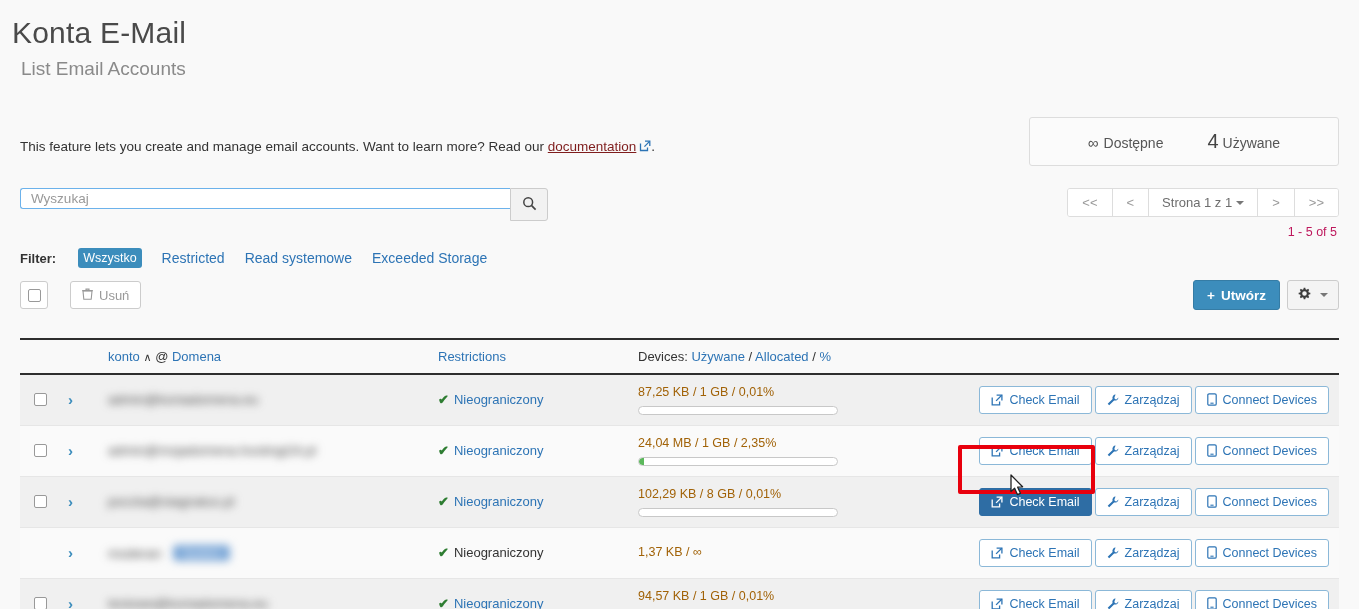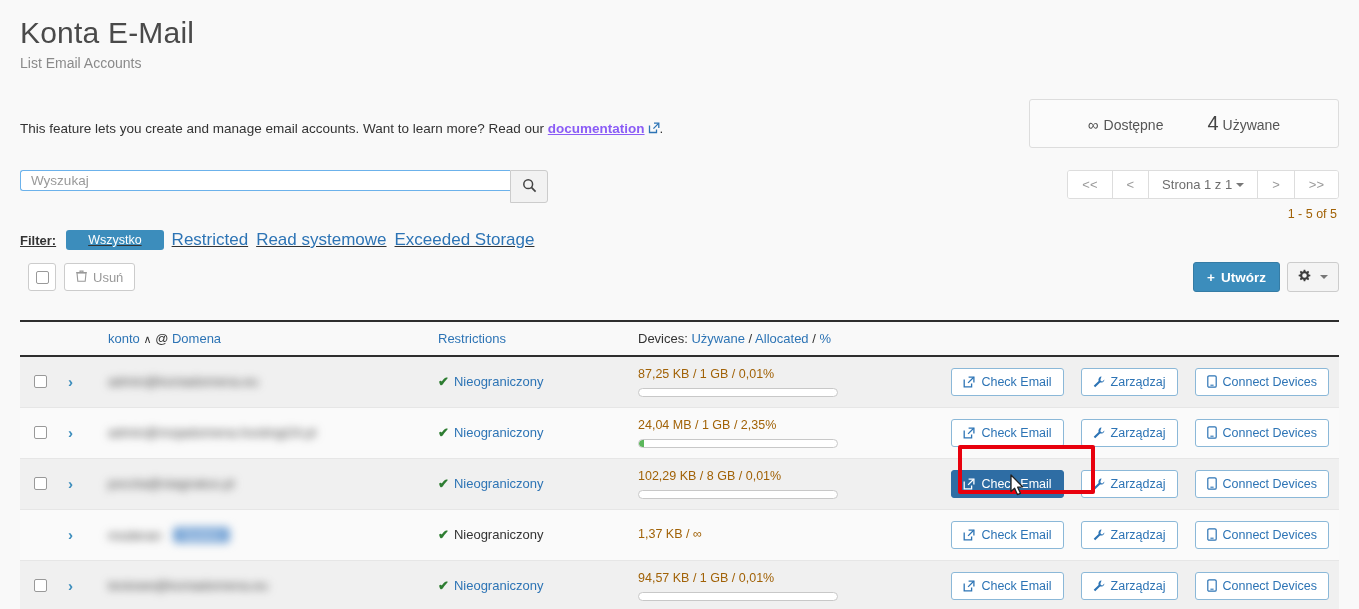--- a/index.html
+++ b/index.html
@@ -9,46 +9,45 @@
     height: 609px;
     background: #f9f9f9;
     font-family: "Liberation Sans", sans-serif;
     font-size: 13px;
     color: #333;
     overflow: hidden;
     position: relative;
   }
 
   
-  .page-head { padding: 16px 20px 0 20px; }
+  .page-head { padding: 16px 20px 0 12px; }
   .page-title {
     font-size: 30px;
     font-weight: 400;
     color: #4a4a4a;
     letter-spacing: .2px;
     margin: 0 0 6px 0;
     line-height: 1.1;
   }
   .page-subtitle {
-    font-size: 14px;
+    font-size: 19px;
     color: #8a8a8a;
-    margin: 0;
+    margin: 9px;
   }
 
   .intro-row {
     display: flex;
     align-items: flex-start;
     justify-content: space-between;
     padding: 28px 20px 0 20px;
   }
   .intro-text { font-size: 13.5px; color: #333; padding-top: 22px; }
   .intro-text a {
-    color: #8b5cf6;
+    color: #7f1d1d;
     text-decoration: underline;
-    font-weight: bold;
   }
   .ext-icon {
     display: inline-block;
     vertical-align: -1px;
     margin-left: 3px;
   }
 
   
   .stats-box {
     border: 1px solid #ddd;
@@ -102,38 +101,37 @@
     display: flex;
     align-items: center;
     justify-content: center;
     color: #444;
   }
 
   
   .filter-row {
     display: flex;
     align-items: center;
-    gap: 8px;
+    gap: 20px;
     padding: 9px 20px 0 20px;
     font-size: 13px;
-    text-decoration: underline;
   }
   .filter-label { font-weight: bold; color: #333; margin-right: 2px; }
   .filter-pill {
     background: #3c8dbc;
     color: #fff;
-    padding: 3px 22px;
+    padding: 3px 5px;
     border-radius: 3px;
     font-size: 12.5px;
     cursor: pointer;
   }
   .filter-link {
     color: #2d74b5;
     cursor: pointer;
-    font-size: 17px;
+    font-size: 14px;
   }
 
   
   .pager-area { text-align: right; }
   .pager {
     display: inline-flex;
     border-radius: 3px;
     overflow: hidden;
     border: 1px solid #ddd;
     background: #fff;
@@ -153,33 +151,33 @@
     display: inline-block;
     width: 0; height: 0;
     border-left: 4px solid transparent;
     border-right: 4px solid transparent;
     border-top: 4px solid #777;
     vertical-align: 2px;
     margin-left: 4px;
   }
   .pg-count {
     font-size: 12.5px;
-    color: #a16207;
+    color: #be185d;
     margin-top: 8px;
     margin-right: 2px;
   }
 
   
   .action-row {
     display: flex;
     justify-content: space-between;
     align-items: center;
     padding: 12px 20px 0 20px;
   }
-  .left-actions { display: flex; align-items: center; gap: 8px; margin-left: 8px; }
+  .left-actions { display: flex; align-items: center; gap: 22px; }
   .chk-box {
     width: 28px; height: 28px;
     border: 1px solid #ccc;
     border-radius: 3px;
     background: #fff;
     display: flex; align-items: center; justify-content: center;
     cursor: pointer;
   }
   .chk-box i {
     width: 13px; height: 13px;
@@ -314,21 +312,21 @@
     overflow: hidden;
   }
   .bar > i {
     display: block;
     height: 100%;
     background: #5cb85c;
     border-radius: 5px 0 0 5px;
   }
 
   
-  .acts { display: flex; gap: 17px; justify-content: flex-end; padding-right: 4px; }
+  .acts { display: flex; gap: 3px; justify-content: flex-end; padding-right: 4px; }
   .btn-act {
     border: 1px solid #8bb8d8;
     background: #fff;
     color: #2d74b5;
     border-radius: 3px;
     height: 28px;
     padding: 0 11px;
     font-size: 12.5px;
     display: inline-flex;
     align-items: center;

